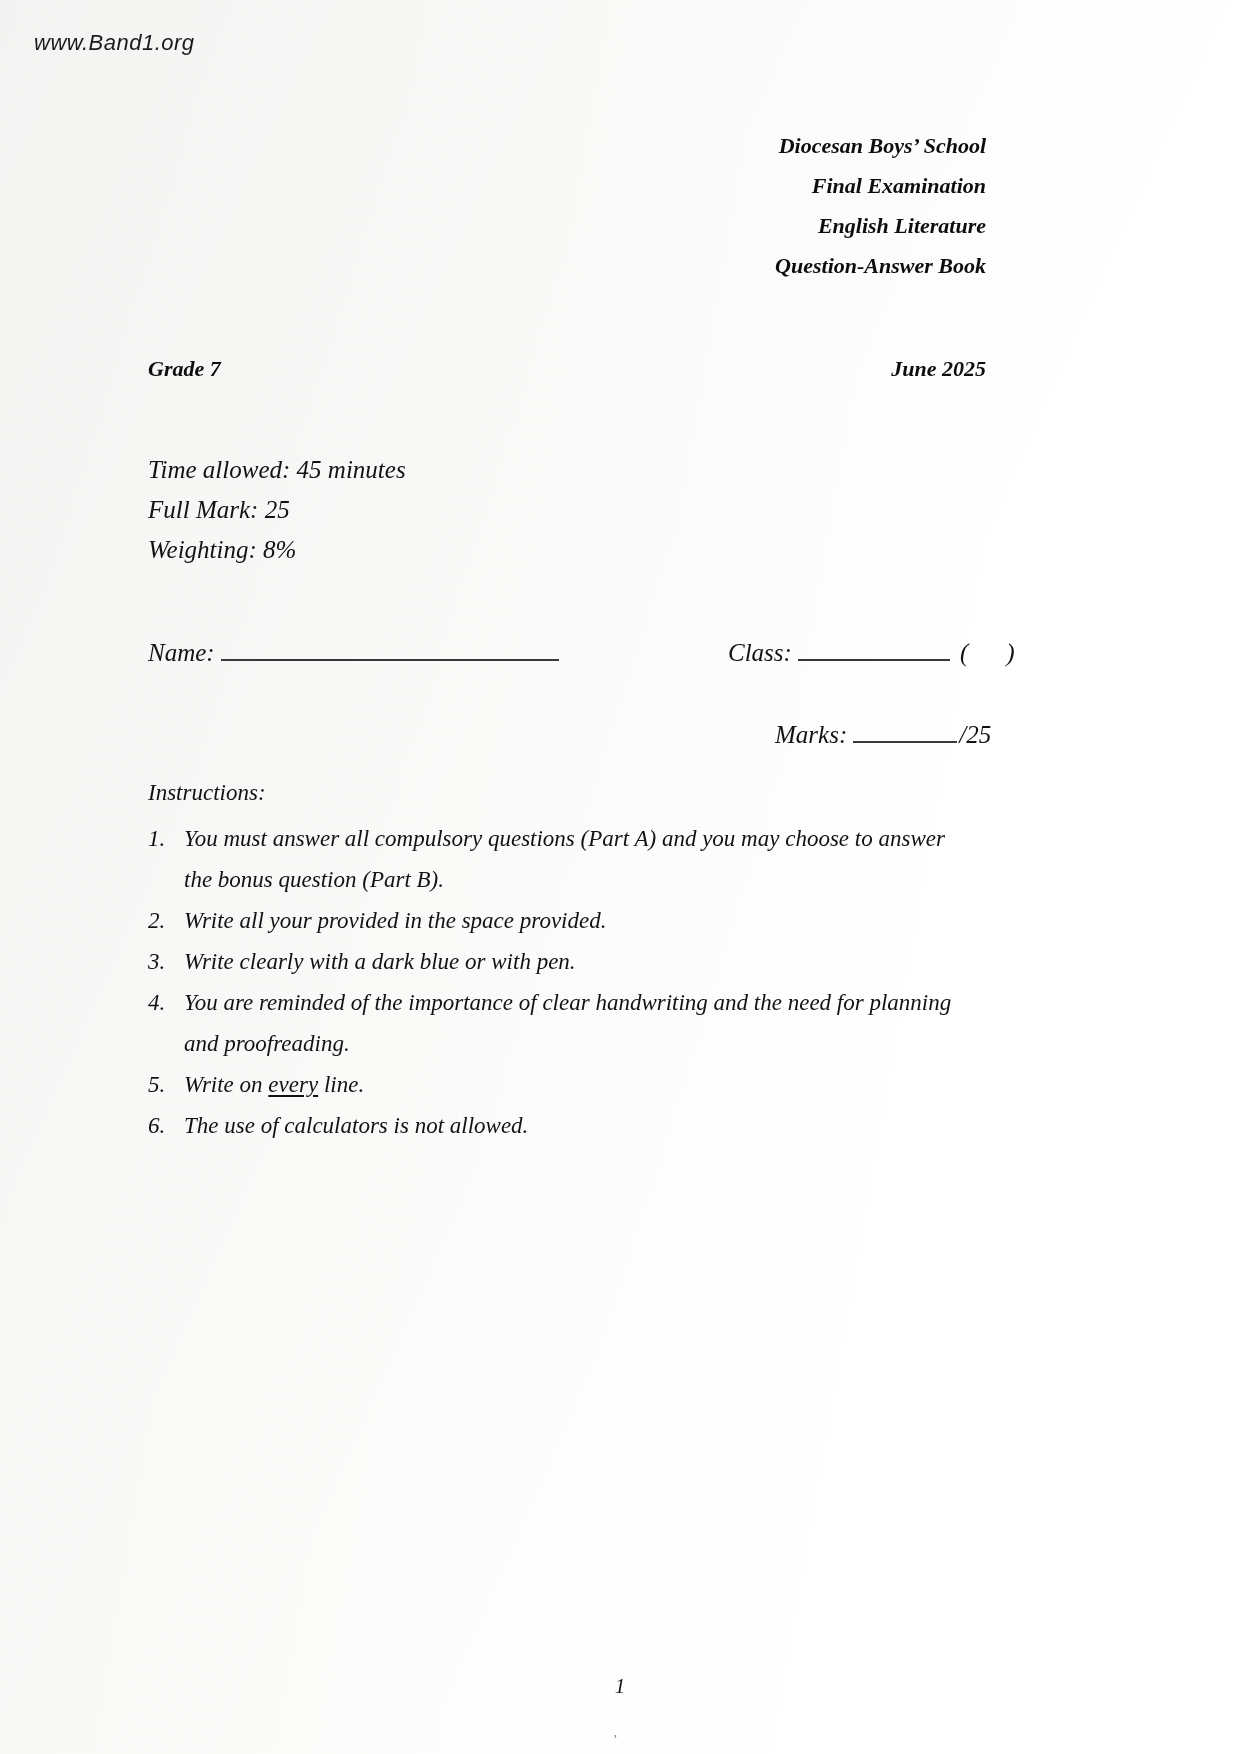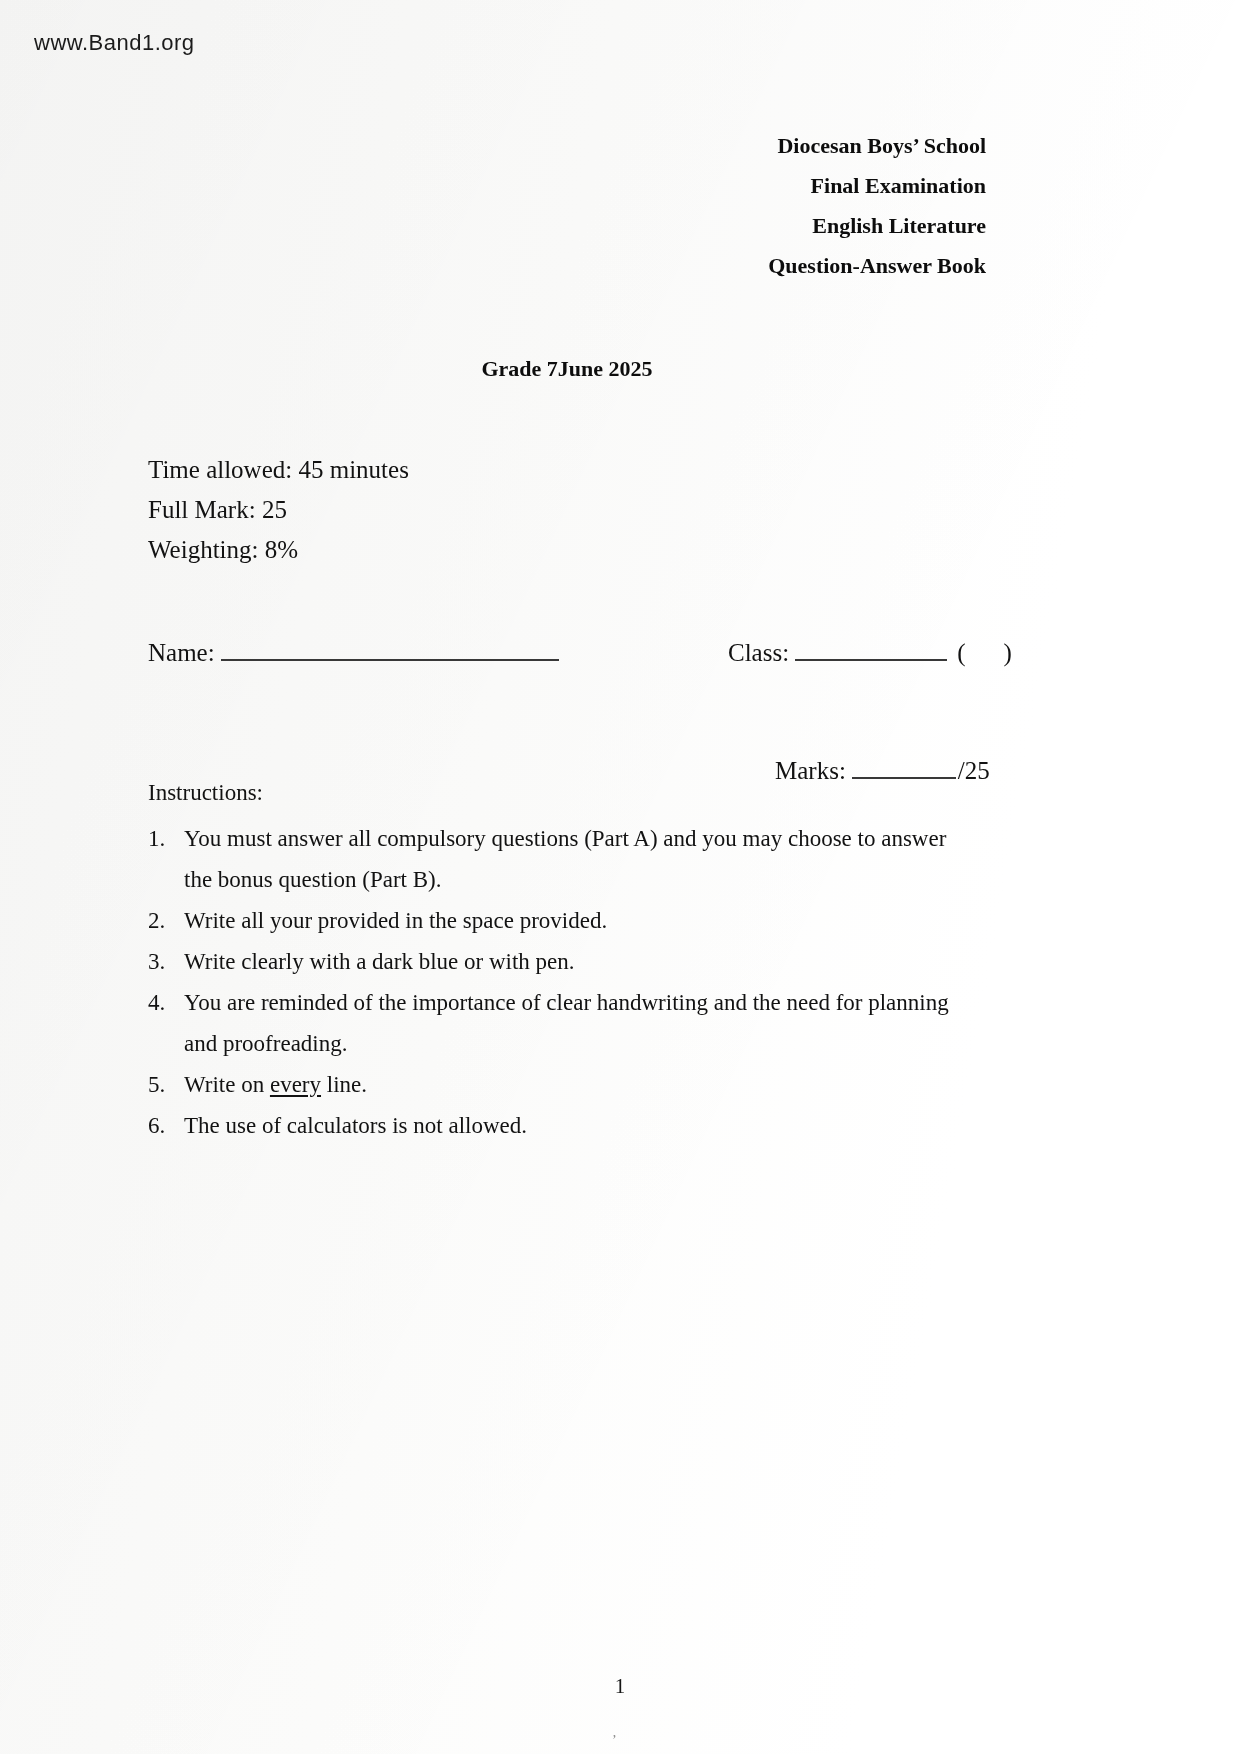--- a/index.html
+++ b/index.html
@@ -8,20 +8,21 @@
     background: #ffffff;
   }
   .page {
     position: relative;
     width: 1240px;
     height: 1754px;
     background: linear-gradient(100deg, #f9f9f8 0%, #fcfcfb 40%, #ffffff 75%);
     font-family: "Liberation Serif", serif;
     color: #121212;
     overflow: hidden;
+    font-style: italic;
   }
   .scan-shade {
     position: absolute;
     inset: 0;
     background: linear-gradient(115deg, rgba(0,0,0,0.022) 0%, rgba(0,0,0,0.006) 45%, rgba(0,0,0,0) 65%);
     pointer-events: none;
   }
   .watermark {
     position: absolute;
     left: 34px;
@@ -43,42 +44,42 @@
   }
   .titles .t-line {
     line-height: 40px;
   }
   .grade-row {
     position: absolute;
     left: 148px;
     top: 356px;
     width: 838px;
     display: flex;
-    justify-content: center;
+    justify-content: space-between;
     font-weight: bold;
     font-size: 22px;
     color: #0d0d0d;
   }
   .meta-block {
     position: absolute;
     left: 148px;
     top: 450px;
     font-size: 25px;
     line-height: 40px;
     color: #121212;
   }
   .row {
     position: absolute;
     font-size: 25px;
     white-space: nowrap;
     color: #121212;
   }
   .name-group  { left: 148px; top: 638px; }
   .class-group { left: 700px; top: 638px; margin-left: 28px; }
-  .marks-group { left: 775px; top: 756px; }
+  .marks-group { left: 775px; top: 720px; }
   .blank-line {
     display: inline-block;
     border-bottom: 2px solid #383838;
     height: 21px;
     vertical-align: baseline;
     margin-left: 6px;
   }
   .line-name  { width: 338px; }
   .line-class { width: 152px; margin-right: 10px; }
   .line-marks { width: 104px; margin-right: 2px; }

